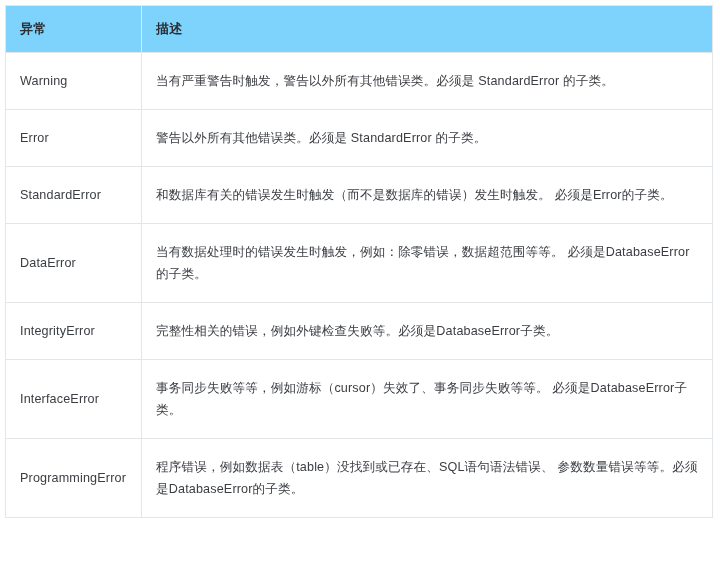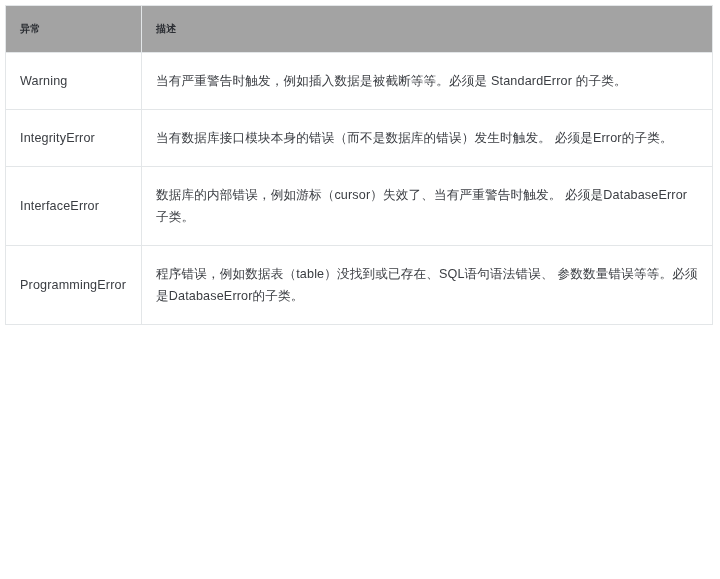--- a/index.html
+++ b/index.html
@@ -40,22 +40,22 @@
     line-height: 22px;
     color: #3a3d42;
     letter-spacing: 0.15px;
   }
 
   table.exception-table th {
     font-weight: bold;
     color: #2b2e33;
     padding-top: 12px;
     padding-bottom: 12px;
-    font-size: 10px;
-    background: #a3a3a3;
+    font-size: 13px;
+    background: #7dd3fc;
   }
 
   col.col-name { width: 136px; }
   col.col-desc { width: 571px; }
 
   td.name-cell {
     color: #3a3d42;
     white-space: nowrap;
   }
 
@@ -78,29 +78,41 @@
     </colgroup>
     <thead>
       <tr>
         <th>异常</th>
         <th>描述</th>
       </tr>
     </thead>
     <tbody>
         <tr data-rowheight="1">
           <td class="name-cell">Warning</td>
-          <td class="desc-cell">当有严重警告时触发，例如插入数据是被截断等等。必须是 StandardError 的子类。</td>
+          <td class="desc-cell">当有严重警告时触发，警告以外所有其他错误类。必须是 StandardError 的子类。</td>
+        </tr>
+        <tr data-rowheight="1">
+          <td class="name-cell">Error</td>
+          <td class="desc-cell">警告以外所有其他错误类。必须是 StandardError 的子类。</td>
+        </tr>
+        <tr data-rowheight="1">
+          <td class="name-cell">StandardError</td>
+          <td class="desc-cell">和数据库有关的错误发生时触发（而不是数据库的错误）发生时触发。 必须是Error的子类。</td>
+        </tr>
+        <tr data-rowheight="2">
+          <td class="name-cell">DataError</td>
+          <td class="desc-cell">当有数据处理时的错误发生时触发，例如：除零错误，数据超范围等等。 必须是DatabaseError的子类。</td>
         </tr>
         <tr data-rowheight="1">
           <td class="name-cell">IntegrityError</td>
-          <td class="desc-cell">当有数据库接口模块本身的错误（而不是数据库的错误）发生时触发。 必须是Error的子类。</td>
+          <td class="desc-cell">完整性相关的错误，例如外键检查失败等。必须是DatabaseError子类。</td>
         </tr>
         <tr data-rowheight="2">
           <td class="name-cell">InterfaceError</td>
-          <td class="desc-cell">数据库的内部错误，例如游标（cursor）失效了、当有严重警告时触发。 必须是DatabaseError子类。</td>
+          <td class="desc-cell">事务同步失败等等，例如游标（cursor）失效了、事务同步失败等等。 必须是DatabaseError子类。</td>
         </tr>
         <tr data-rowheight="2">
           <td class="name-cell">ProgrammingError</td>
           <td class="desc-cell">程序错误，例如数据表（table）没找到或已存在、SQL语句语法错误、 参数数量错误等等。必须是DatabaseError的子类。</td>
         </tr>
       </tbody>
   </table>
 </div>
 
 </body></html>

